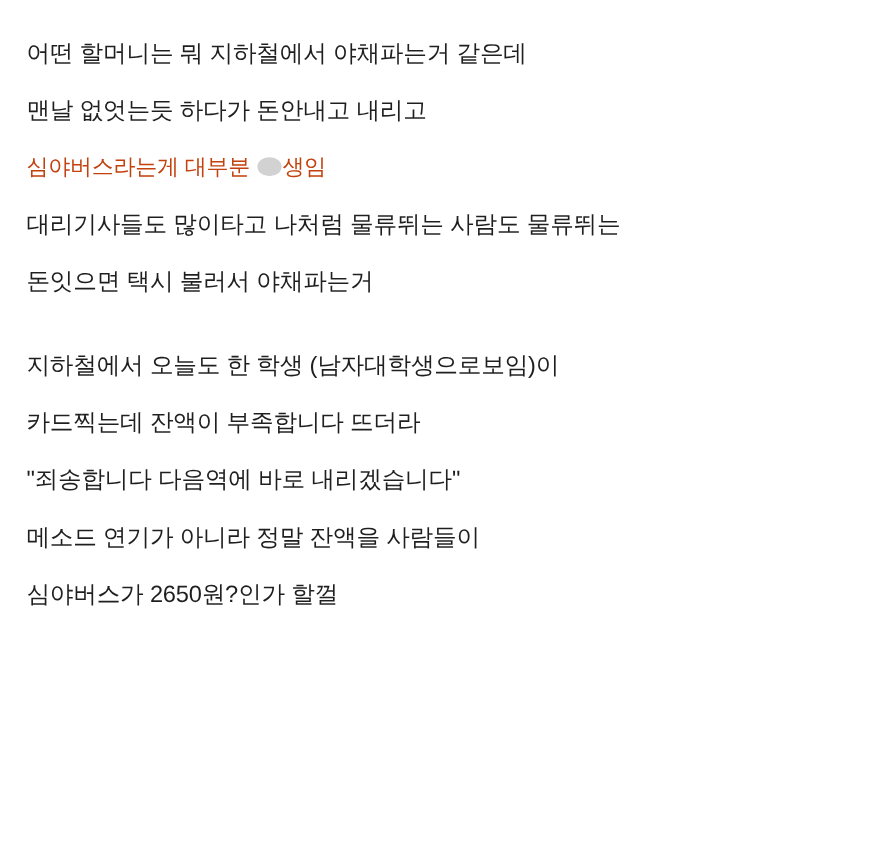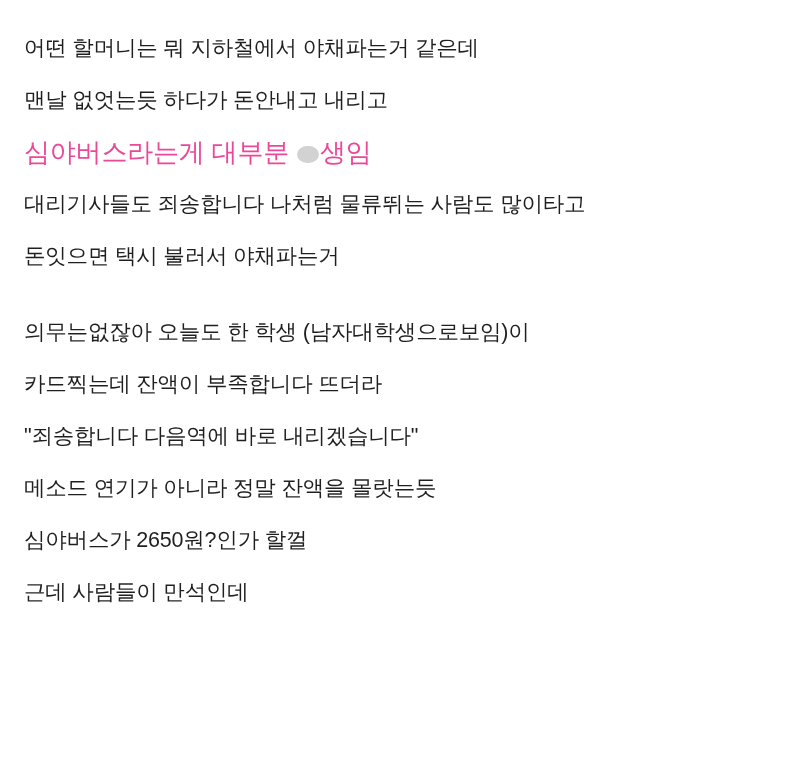--- a/index.html
+++ b/index.html
@@ -31,23 +31,23 @@
     letter-spacing: -0.2px;
     white-space: pre-wrap;
     font-weight: 400;
   }
   .line.spacer {
     height: 24px;
     line-height: 24px;
   }
   .masked-line {
     display: block;
-    font-size: 26px;
+    font-size: 20px;
     line-height: 52px;
-    color: #ec4899;
+    color: #c2410c;
     letter-spacing: -0.2px;
     position: relative;
     white-space: pre;
   }
   .mask-dot {
     display: inline-block;
     width: 22px;
     height: 17px;
     background: #d2d2d2;
     border-radius: 11px / 9px;
@@ -59,26 +59,25 @@
 <body>
 
 <div class="page">
   <div class="text-block">
 
     <div class="line">어떤 할머니는 뭐 지하철에서 야채파는거 같은데</div>
     <div class="line">맨날 없엇는듯 하다가 돈안내고 내리고</div>
 
     <div class="masked-line"><span>심야버스라는게 대부분 </span><span class="mask-dot"></span><span>생임</span></div>
 
-    <div class="line">대리기사들도 죄송합니다 나처럼 물류뛰는 사람도 많이타고</div>
+    <div class="line">대리기사들도 많이타고 나처럼 물류뛰는 사람도 물류뛰는</div>
     <div class="line">돈잇으면 택시 불러서 야채파는거</div>
 
     <div class="line spacer"></div>
 
-    <div class="line">의무는없잖아 오늘도 한 학생 (남자대학생으로보임)이</div>
+    <div class="line">지하철에서 오늘도 한 학생 (남자대학생으로보임)이</div>
     <div class="line">카드찍는데 잔액이 부족합니다 뜨더라</div>
     <div class="line">"죄송합니다 다음역에 바로 내리겠습니다"</div>
-    <div class="line">메소드 연기가 아니라 정말 잔액을 몰랏는듯</div>
+    <div class="line">메소드 연기가 아니라 정말 잔액을 사람들이</div>
     <div class="line">심야버스가 2650원?인가 할껄</div>
-    <div class="line">근데 사람들이 만석인데</div>
 
   </div>
 </div>
 
 </body></html>

